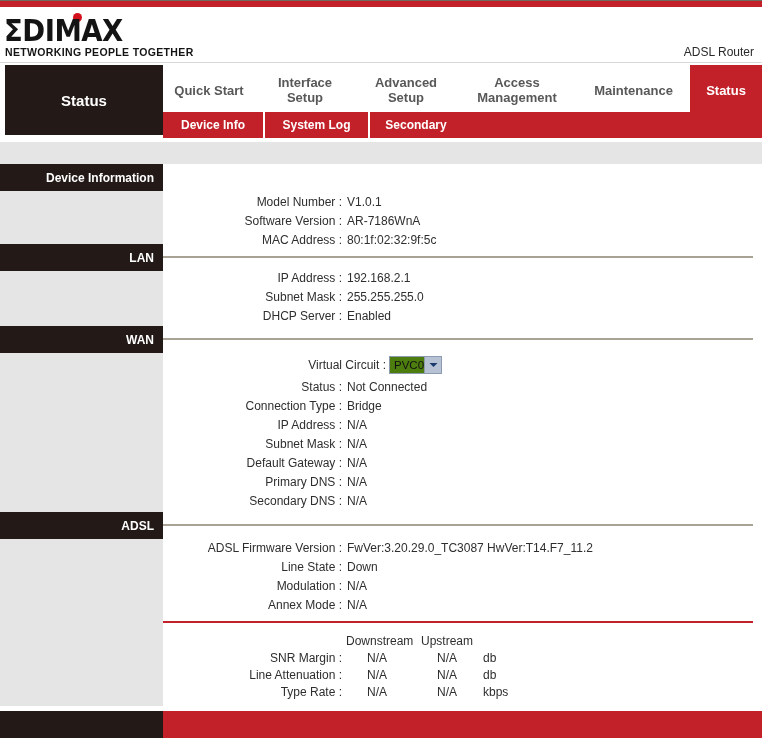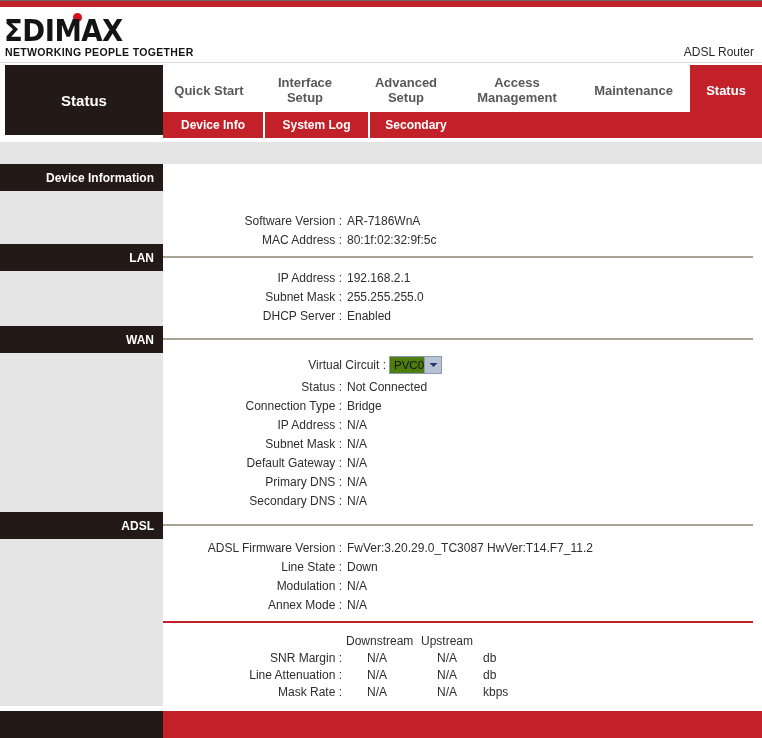--- a/index.html
+++ b/index.html
@@ -378,20 +378,24 @@
   <div class="subtab s2">System Log</div>
   <div class="subtab s3">Secondary</div>
 </div>
 
 <div class="graystrip"></div>
 
 <div class="content">
   <div class="sidecol"></div>
 
   <div class="sec-head" style="top:0px;">Device Information</div>
+  <div class="row" style="top:31px;">
+    <span class="lbl">Model Number :</span>
+    <span class="val">V1.0.1</span>
+  </div>
   <div class="row" style="top:50px;">
     <span class="lbl">Software Version :</span>
     <span class="val">AR-7186WnA</span>
   </div>
   <div class="row" style="top:69px;">
     <span class="lbl">MAC Address :</span>
     <span class="val">80:1f:02:32:9f:5c</span>
   </div>
 
   <div class="sec-head" style="top:80px;">LAN</div>
@@ -482,21 +486,21 @@
       <span class="us">N/A</span>
       <span class="unit">db</span>
     </div>
     <div class="srow" style="top:34px;">
       <span class="lbl">Line Attenuation :</span>
       <span class="ds">N/A</span>
       <span class="us">N/A</span>
       <span class="unit">db</span>
     </div>
     <div class="srow" style="top:51px;">
-      <span class="lbl">Mask Rate :</span>
+      <span class="lbl">Type Rate :</span>
       <span class="ds">N/A</span>
       <span class="us">N/A</span>
       <span class="unit">kbps</span>
     </div>
   </div>
 </div>
 
 <div class="footer-white"></div>
 <div class="footer-dark"></div>
 <div class="footer-red"></div>

